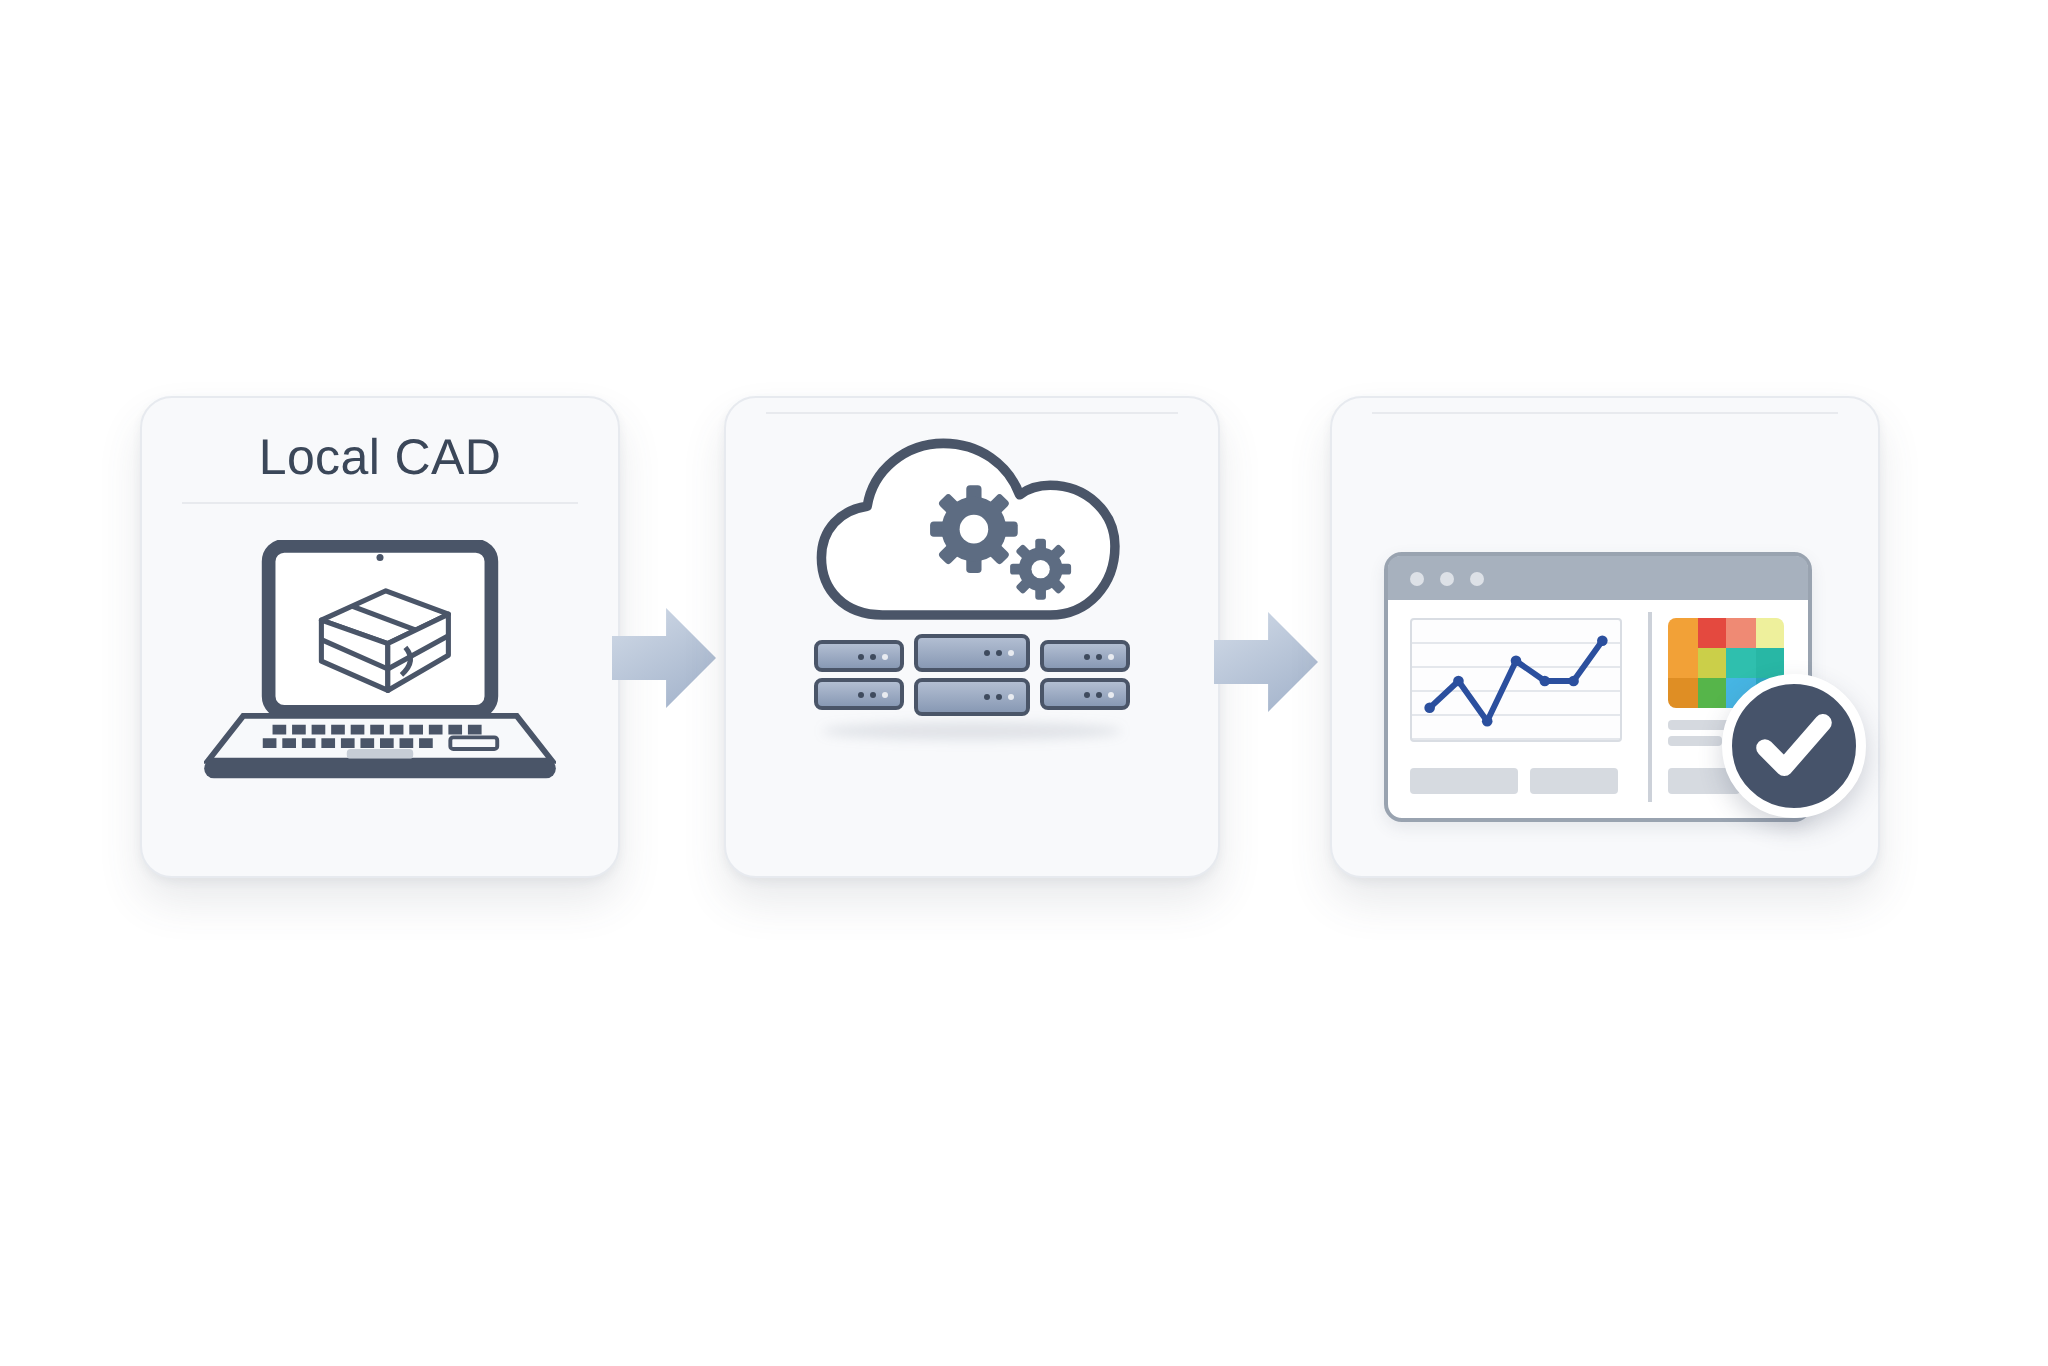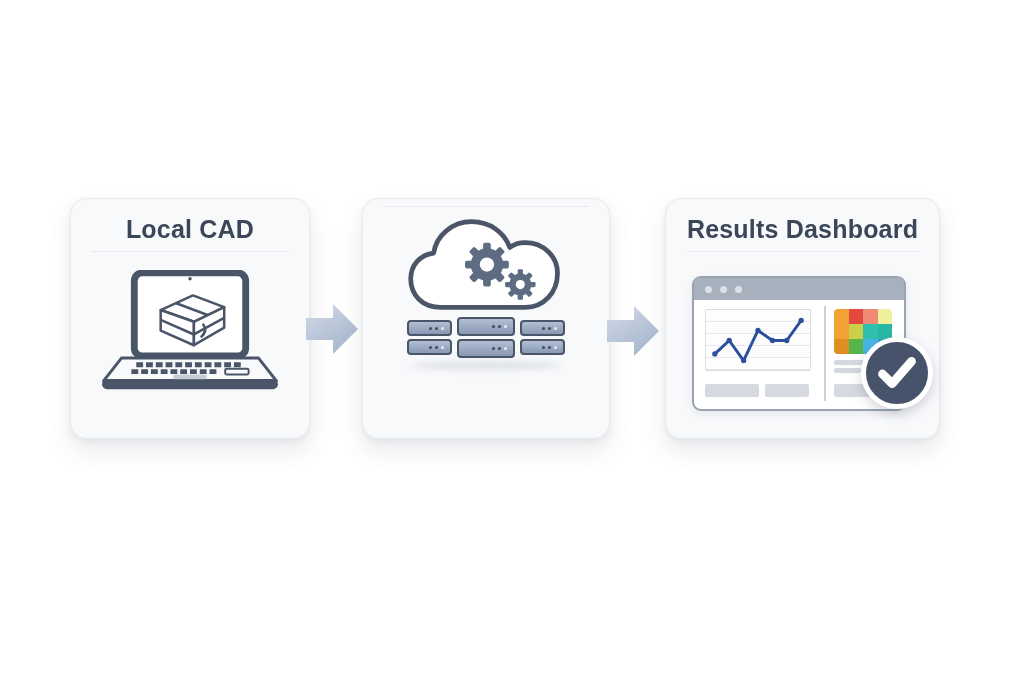--- a/index.html
+++ b/index.html
@@ -13,21 +13,21 @@
     background:var(--card-background,#f8f9fb);
     border:1px solid var(--card-border,#e7eaef);
     border-radius:16px;
     box-shadow:0 12px 22px rgba(70,80,100,.12),0 2px 5px rgba(70,80,100,.07);
   }
   #card-local-cad{left:70px;width:238px;}
   #card-cloud-solve{left:362px;width:246px;}
   #card-results-dashboard{left:665px;width:273px;}
   .card-title{
     margin-top:16px;text-align:center;
-    font-size:25px;font-weight:bold;letter-spacing:.2px;
+    font-size:25px;font-weight:normal;letter-spacing:.2px;
     color:var(--title-text,#3b4759);
   }
   .divider{height:1px;background:#e8eaee;margin:7px 20px 0;}
   .arrow{
     position:absolute;width:52px;height:58px;
     background:linear-gradient(150deg,var(--arrow-gradient-start,#ccd6e4) 15%,var(--arrow-gradient-end,#a3b3cb) 90%);
     clip-path:polygon(0% 31%,52% 31%,52% 7%,100% 50%,52% 93%,52% 69%,0% 69%);
   }
   #arrow-1{left:306px;top:300px;}
   #arrow-2{left:607px;top:302px;}
@@ -192,21 +192,20 @@
             <span class="led led-light"></span>
           </div>
       </div>
     </div>
     <div class="rack-shadow"></div>
   </div>
 
   <div class="arrow" id="arrow-2"></div>
 
   <div class="card" id="card-results-dashboard">
-    <div class="card-title">Results Dashboard</div>
     <div class="divider"></div>
 
     <div class="browser">
       <div class="browser-bar">
         <span class="bdot"></span>
         <span class="bdot"></span>
         <span class="bdot"></span>
       </div>
       <div class="browser-body">
         <div class="chart-panel">

